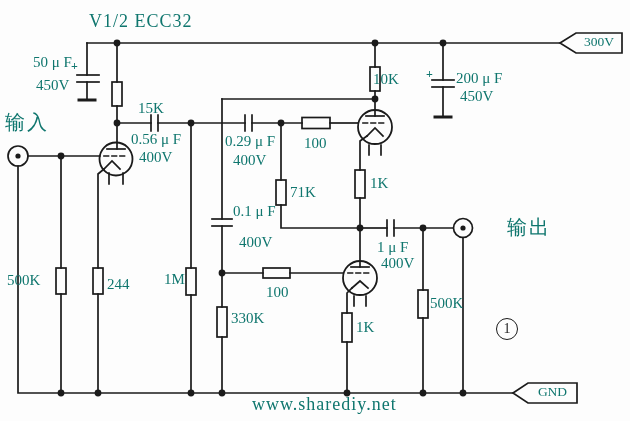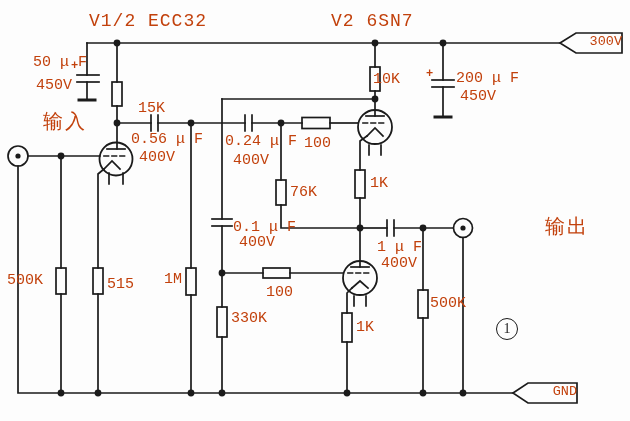--- a/index.html
+++ b/index.html
@@ -7,28 +7,28 @@
     width:630px;height:421px;
     background:#e9e9e9;
     font-family:"Liberation Serif", serif;
   }
   .canvas{
     position:relative;width:630px;height:421px;overflow:hidden;
     background:#fdfdfd;color:#1b1b1b;
   }
   .canvas svg{position:absolute;left:0;top:0;}
   .lbl{
-    position:absolute;white-space:nowrap;color:#c2410c;
-    font-family:Liberation Mono, monospace;line-height:1.05;
+    position:absolute;white-space:nowrap;color:#0f766e;
+    font-family:Liberation Serif, serif;line-height:1.05;
   }
   .s14{font-size:15px;}
   .s18{font-size:18px;letter-spacing:1px;}
-  .s20{font-size:20px;letter-spacing:2px;margin-left:38px;}
+  .s20{font-size:20px;letter-spacing:2px;}
   .plus{font-size:12px;font-weight:bold;}
-  .flagtxt{position:absolute;text-align:right;font-size:13.5px;}
+  .flagtxt{position:absolute;text-align:center;font-size:13.5px;}
   .note-circle{
     position:absolute;left:496px;top:318px;width:20px;height:20px;
     border:1.7px solid #1b1b1b;border-radius:50%;
     text-align:center;line-height:20px;font-size:14px;
   }
   .watermark{font-size:18px;letter-spacing:1px;}
 </style>
 </head>
 <body>
 
@@ -222,63 +222,63 @@
         <circle cx="191" cy="393" r="3.4"></circle>
         <circle cx="222" cy="393" r="3.4"></circle>
         <circle cx="347" cy="393" r="3.4"></circle>
         <circle cx="423" cy="393" r="3.4"></circle>
         <circle cx="463" cy="393" r="3.4"></circle>
       </g>
     </g>
   </svg>
 
   <span class="lbl s18" style="left:89px;top:12px;">V1/2 ECC32</span>
-  <span class="lbl s18" style="left:331px;top:12px;">V2 6SN7</span>
 
   <span class="lbl s20" style="left:5px;top:112px;">输入</span>
   <span class="lbl s20" style="left:507px;top:217px;">输出</span>
 
   <span class="lbl flagtxt" style="left:576px;top:35px;width:46px;">300V</span>
   <span class="lbl flagtxt" style="left:528px;top:385px;width:49px;">GND</span>
 
   <span class="lbl plus" style="left:71px;top:60px;">+</span>
   <span class="lbl s14" style="left:33px;top:55px;">50 μ F</span>
   <span class="lbl s14" style="left:36px;top:78px;">450V</span>
 
   <span class="lbl s14" style="left:126px;top:101px;margin-left:12px;">15K</span>
 
   <span class="lbl s14" style="left:131px;top:132px;">0.56 μ F</span>
   <span class="lbl s14" style="left:139px;top:150px;">400V</span>
 
-  <span class="lbl s14" style="left:225px;top:134px;">0.24 μ F</span>
+  <span class="lbl s14" style="left:225px;top:134px;">0.29 μ F</span>
   <span class="lbl s14" style="left:233px;top:153px;">400V</span>
 
   <span class="lbl s14" style="left:304px;top:136px;">100</span>
   <span class="lbl s14" style="left:345px;top:72px;margin-left:28px;">10K</span>
 
   <span class="lbl plus" style="left:426px;top:68px;">+</span>
   <span class="lbl s14" style="left:456px;top:71px;">200 μ F</span>
   <span class="lbl s14" style="left:460px;top:89px;">450V</span>
 
-  <span class="lbl s14" style="left:290px;top:185px;">76K</span>
+  <span class="lbl s14" style="left:290px;top:185px;">71K</span>
   <span class="lbl s14" style="left:370px;top:176px;">1K</span>
 
-  <span class="lbl s14" style="left:233px;top:220px;">0.1 μ F</span>
+  <span class="lbl s14" style="left:233px;top:204px;">0.1 μ F</span>
   <span class="lbl s14" style="left:239px;top:235px;">400V</span>
 
   <span class="lbl s14" style="left:266px;top:285px;">100</span>
   <span class="lbl s14" style="left:231px;top:311px;">330K</span>
 
   <span class="lbl s14" style="left:7px;top:273px;">500K</span>
-  <span class="lbl s14" style="left:107px;top:277px;">515</span>
+  <span class="lbl s14" style="left:107px;top:277px;">244</span>
   <span class="lbl s14" style="left:164px;top:272px;">1M</span>
 
   <span class="lbl s14" style="left:356px;top:320px;">1K</span>
 
   <span class="lbl s14" style="left:377px;top:240px;">1 μ F</span>
   <span class="lbl s14" style="left:381px;top:256px;">400V</span>
 
   <span class="lbl s14" style="left:430px;top:296px;">500K</span>
 
   <div class="note-circle">1</div>
 
+  <span class="lbl watermark" style="left:252px;top:395px;">www.sharediy.net</span>
 
 </div>
 
 </body></html>

